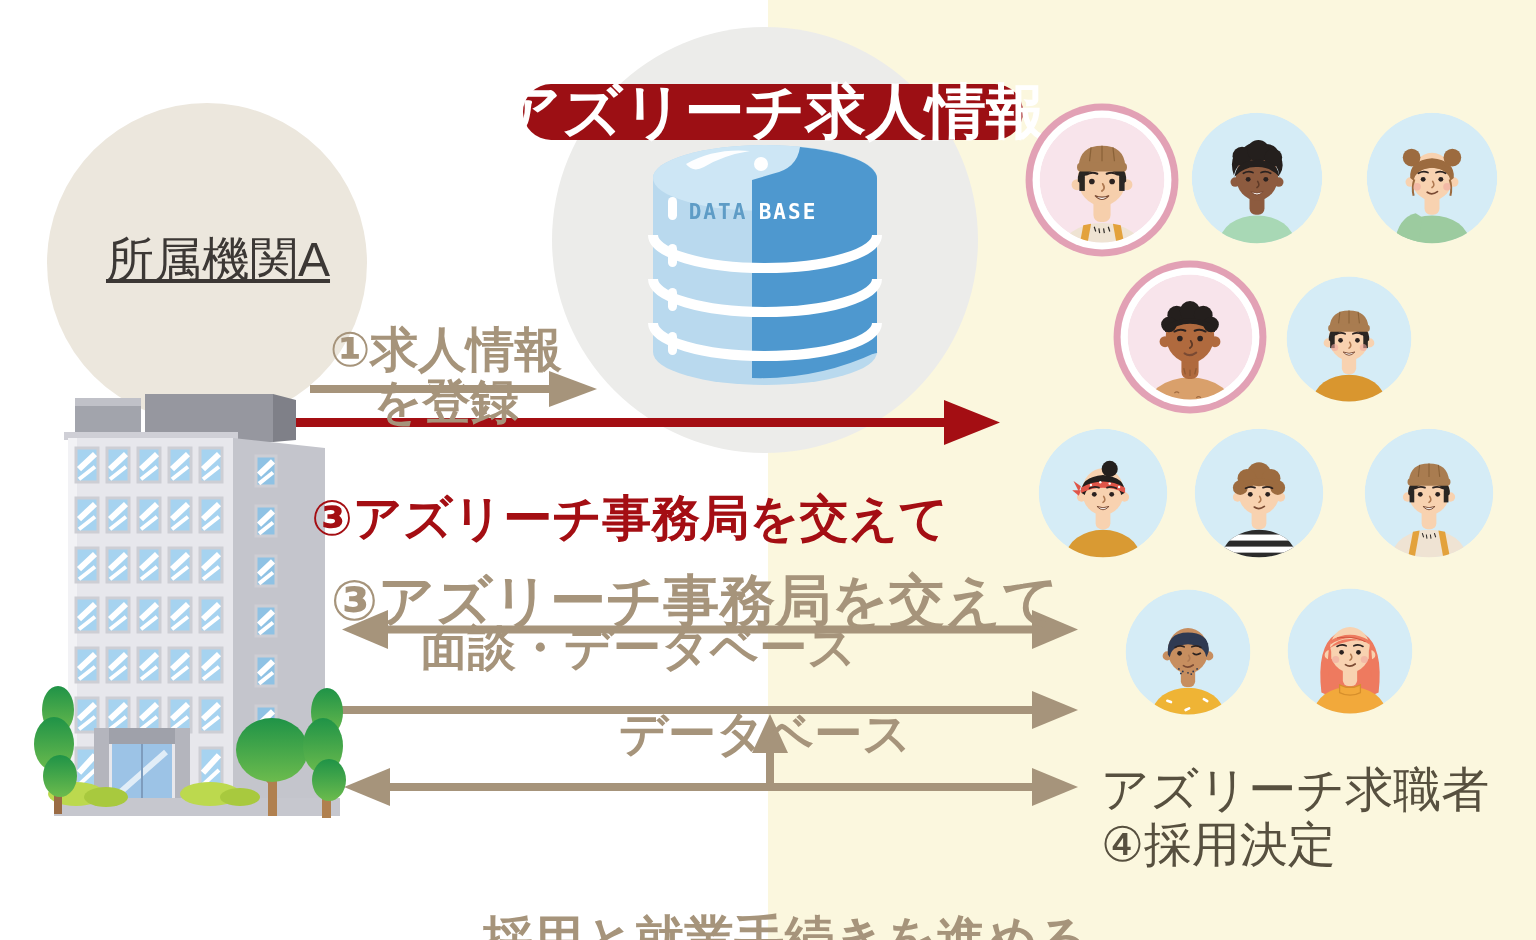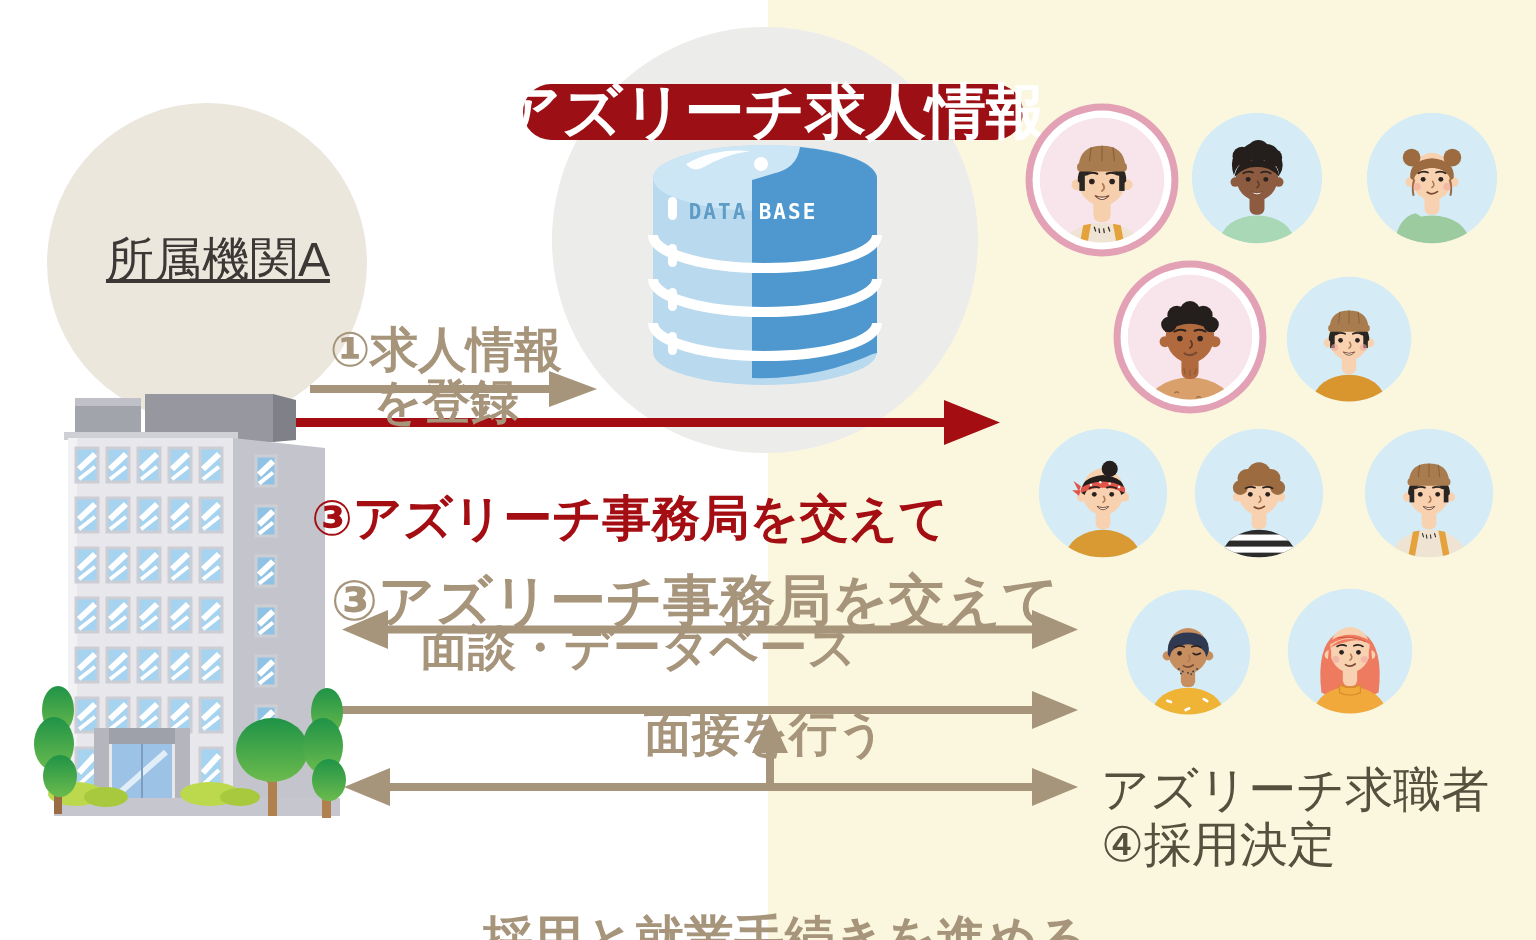--- a/index.html
+++ b/index.html
@@ -674,21 +674,21 @@
 
   <div id="org-label">所属機関A</div>
 
   <div class="step step-tan" id="step1">
     <div>①求人情報</div>
     <div>を登録</div>
   </div>
   <div class="step step-red" id="step2">③アズリーチ事務局を交えて</div>
   <div class="step step-tan" id="step3-l1">③アズリーチ事務局を交えて</div>
   <div class="step step-tan" id="step3-l2">面談・データベース</div>
-  <div class="step step-tan" id="step4">面接を行う</div>
+  <div class="step step-tan" id="step4">データベース</div>
   <div class="step step-tan" id="step5-l2">採用と就業手続きを進める</div>
 
   <div id="jobseeker-label">
     <div>アズリーチ求職者</div>
     <div>④採用決定</div>
   </div>
 
 </div>
 
 </body></html>

